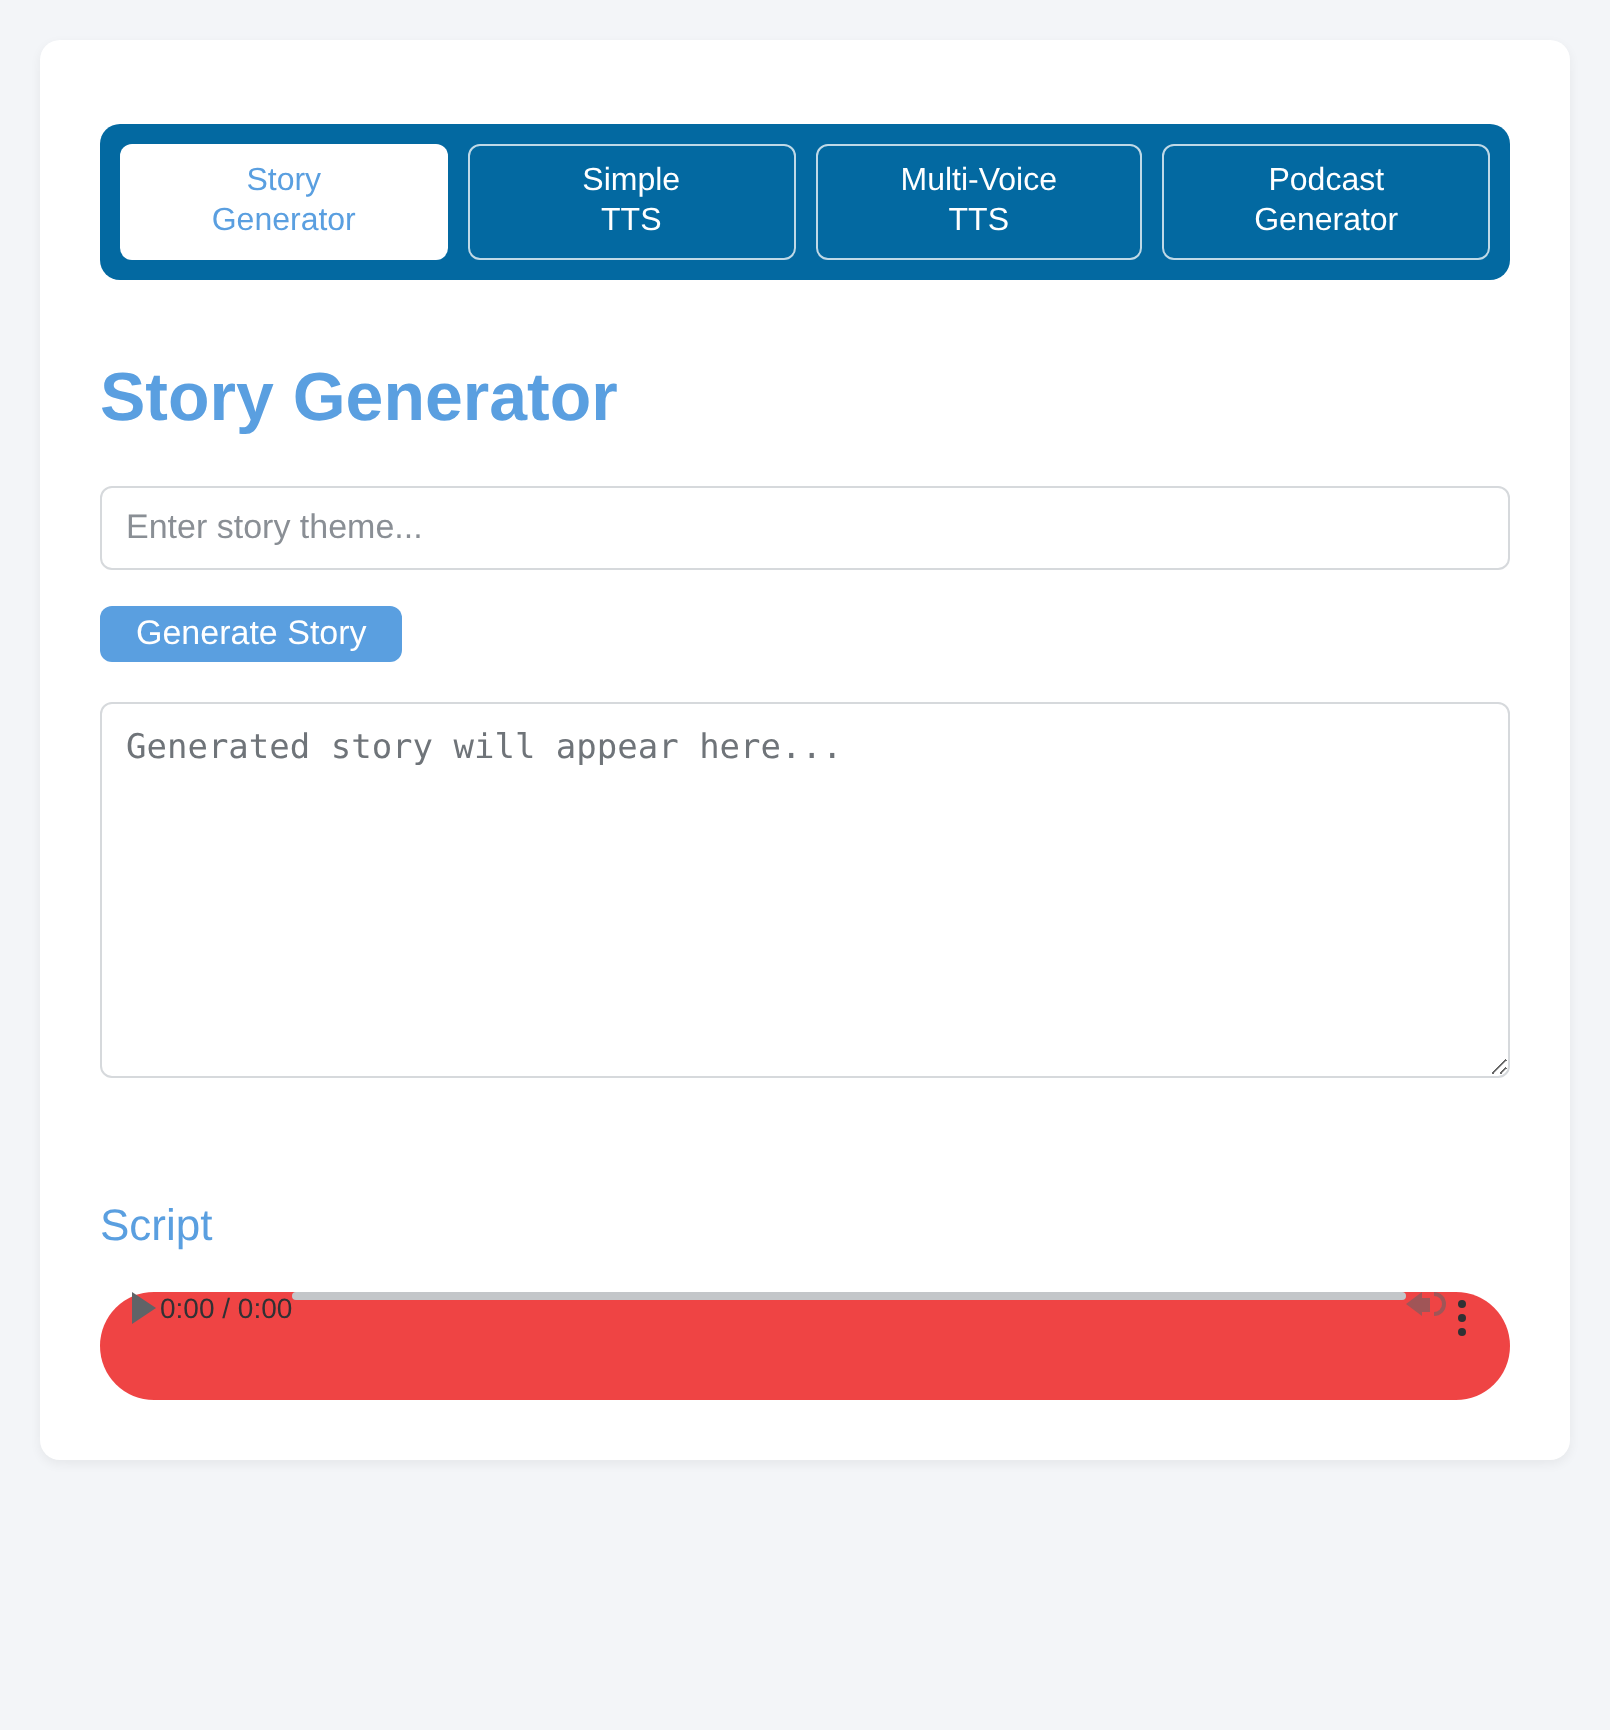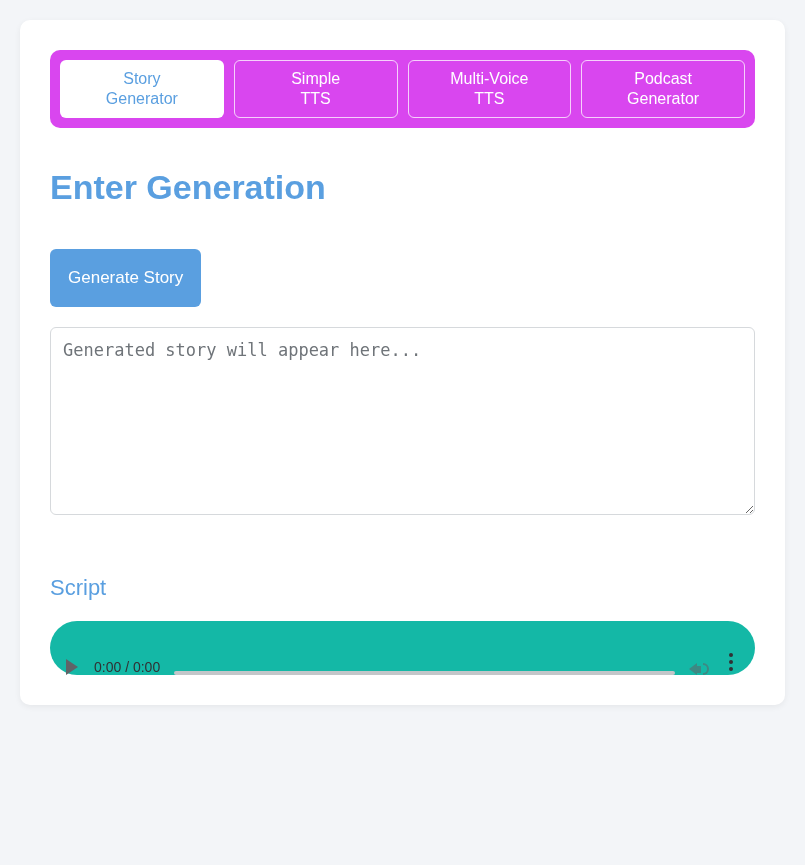--- a/index.html
+++ b/index.html
@@ -18,25 +18,26 @@
 
     .card {
       background: #ffffff;
       border-radius: 10px;
       box-shadow: 0 2px 6px rgba(0,0,0,0.06);
       padding: 30px;
       width: 100%;
     }
 
     .tabs-bar {
-      background: #d946ef;
+      background: #0369a1;
       border-radius: 10px;
       padding: 10px;
       display: flex;
       gap: 10px;
+      margin-top: 12px;
     }
 
     .tab {
       flex: 1;
       text-align: center;
       padding: 8px 10px;
       border-radius: 6px;
       color: #ffffff;
       border: 1.5px solid rgba(255,255,255,0.75);
       font-size: 16px;
@@ -80,21 +81,21 @@
     .text-input::placeholder {
       color: #8a8f95;
     }
 
     .btn {
       display: inline-block;
       background: #5a9fe0;
       color: #ffffff;
       border: none;
       border-radius: 6px;
-      padding: 19px 18px;
+      padding: 4px 18px;
       font-size: 17px;
       cursor: pointer;
       margin-top: 18px;
     }
 
     .textarea {
       width: 100%;
       border: 1px solid #d6d9dc;
       border-radius: 6px;
       padding: 12px;
@@ -106,27 +107,26 @@
       margin-top: 20px;
       outline: none;
     }
 
     .textarea::placeholder {
       color: #6f7479;
     }
 
     
     .audio-player {
-      background: #14b8a6;
+      background: #ef4444;
       border-radius: 28px;
       height: 54px;
       display: flex;
-      align-items: flex-end;
+      align-items: flex-start;
       padding: 0 16px 0 10px;
-      gap: 14px;
       margin-top: 20px;
     }
 
     .play-triangle {
       width: 0;
       height: 0;
       border-left: 12px solid #606367;
       border-top: 8px solid transparent;
       border-bottom: 8px solid transparent;
       margin-left: 6px;
@@ -202,22 +202,23 @@
       <div>Simple<br>TTS</div>
     </div>
     <div class="tab">
       <div>Multi-Voice<br>TTS</div>
     </div>
     <div class="tab">
       <div>Podcast<br>Generator</div>
     </div>
   </div>
 
-  <h1 class="heading">Enter Generation</h1>
-
+  <h1 class="heading">Story Generator</h1>
+
+  <input type="text" class="text-input" placeholder="Enter story theme..." style="">
 
   <div>
     <button class="btn">Generate Story</button>
   </div>
 
   <textarea class="textarea" placeholder="Generated story will appear here..." style=""></textarea>
 
   <h2 class="subheading">Script</h2>
 
 

